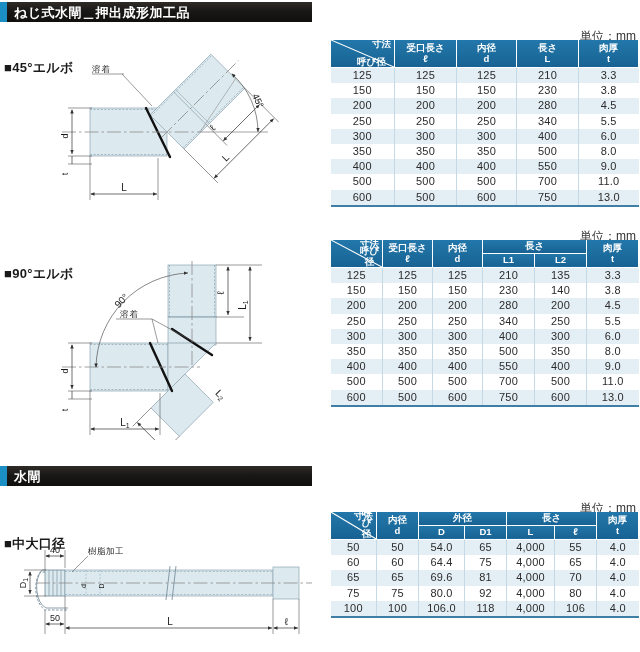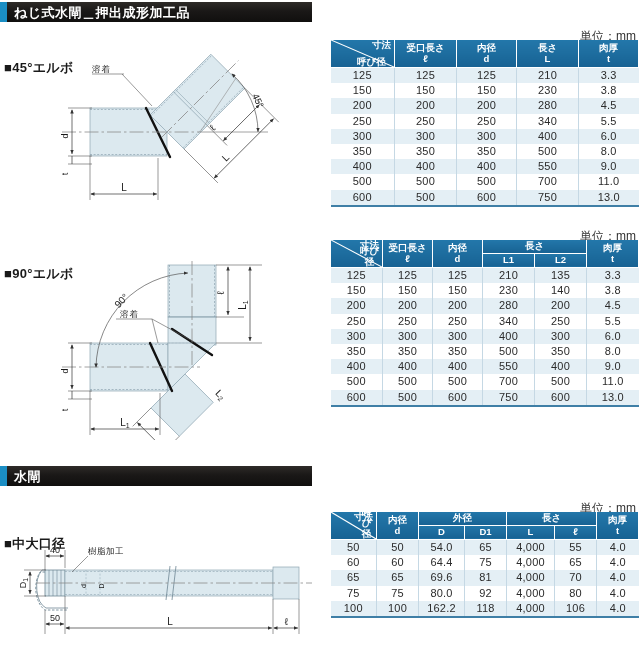--- a/index.html
+++ b/index.html
@@ -101,20 +101,21 @@
     top: 0;
     width: 100%;
     height: 100%;
   }
   .corner-inner .lbl-top {
     position: absolute;
     right: 3px;
     top: 0px;
     font-size: 9.5px;
     line-height: 1.1;
+    font-family: Liberation Mono, monospace;
   }
   .corner-inner .lbl-bot {
     position: absolute;
     left: 2px;
     bottom: 0px;
     font-size: 9.5px;
     line-height: 1.1;
     margin-left: 24px;
   }
   .spec-table td {
@@ -685,20 +686,20 @@
         <td>75</td>
         <td>80.0</td>
         <td>92</td>
         <td>4,000</td>
         <td>80</td>
         <td>4.0</td>
       </tr>
       <tr>
         <td>100</td>
         <td>100</td>
-        <td>162.2</td>
+        <td>106.0</td>
         <td>118</td>
         <td>4,000</td>
         <td>106</td>
         <td>4.0</td>
       </tr>
     </tbody>
 </table>
 
 </body></html>

